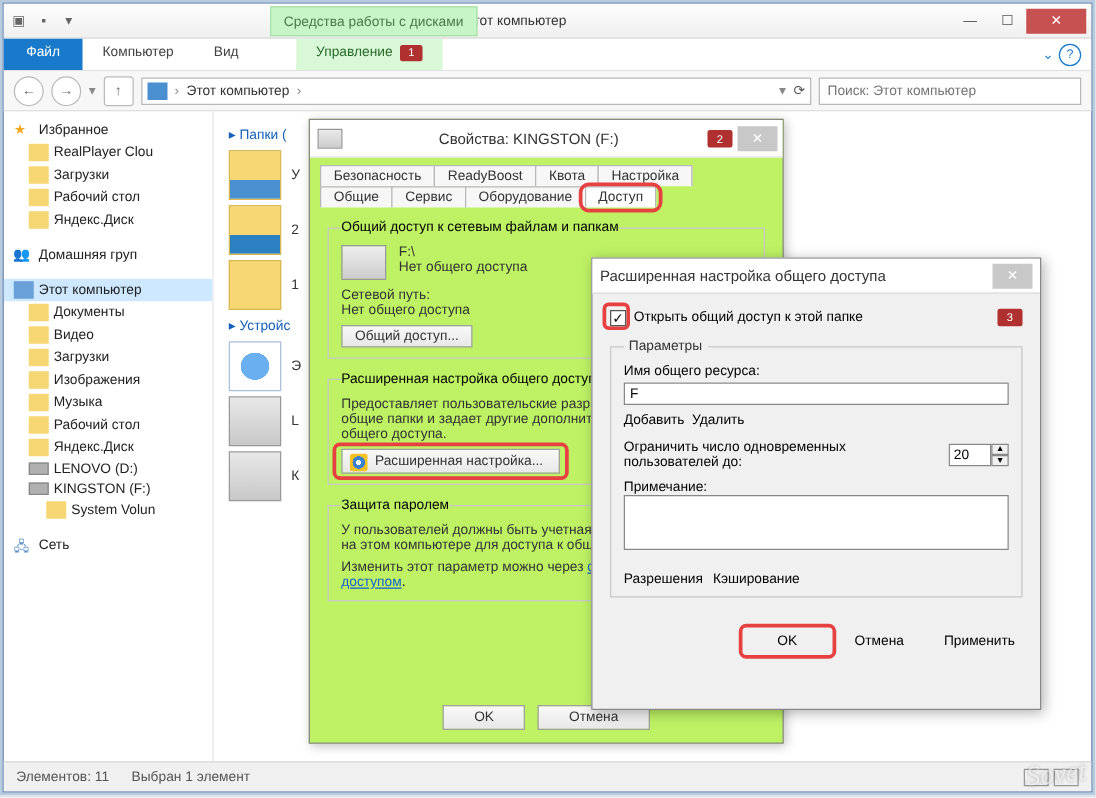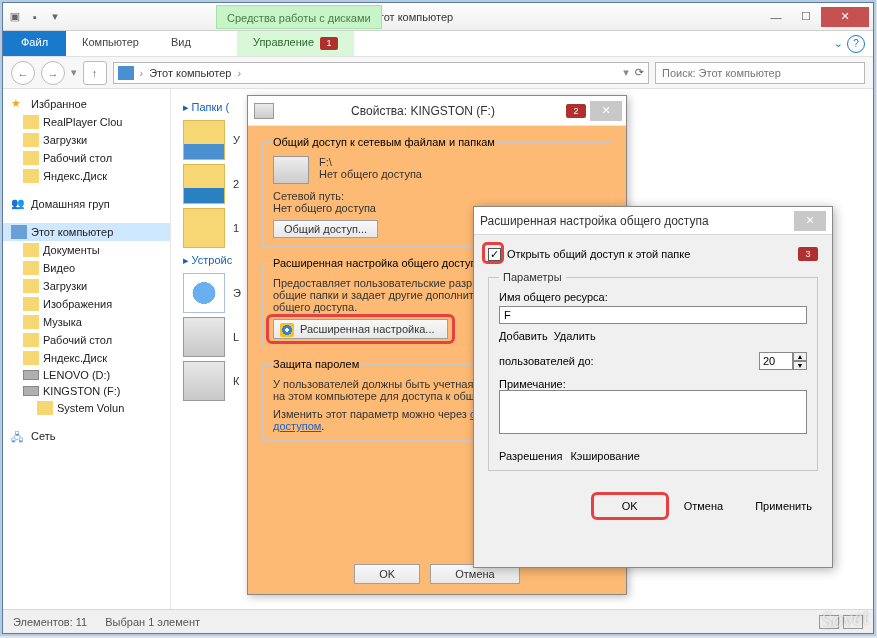--- a/index.html
+++ b/index.html
@@ -52,21 +52,21 @@
 .main .bigico.dl { background: linear-gradient(#f7d774 60%, #2a80c0 60%); }
 .main .bigico.cloud { background: radial-gradient(ellipse at 50% 50%, #6ab0f0 40%, #fff 41%); border: 1px solid #aac0d8; }
 .main .bigico.hdd { background: linear-gradient(#e8e8e8,#c8c8c8); border: 1px solid #999; }
 .main .txt { color: #333; }
 
 .statusbar { position: absolute; left: 0; right: 0; bottom: 0; height: 24px; background: #f0f0f0; border-top: 1px solid #d8d8d8; display: flex; align-items: center; padding: 0 10px; gap: 18px; color: #555; }
 .statusbar .right { margin-left: auto; display: flex; gap: 4px; }
 .statusbar .right span { width: 20px; height: 14px; border: 1px solid #999; display: inline-block; }
 
 
-.dlg { position: absolute; top: 95px; left: 247px; width: 380px; height: 500px; background: #fdba74; border: 1px solid #888; box-shadow: 2px 2px 8px rgba(0,0,0,.25); }
+.dlg { position: absolute; top: 95px; left: 247px; width: 380px; height: 500px; background: #bef264; border: 1px solid #888; box-shadow: 2px 2px 8px rgba(0,0,0,.25); }
 .dlg .dlg-title { height: 30px; background: #fff; display: flex; align-items: center; border-bottom: 1px solid #e8e8e8; }
 .dlg .dlg-title .dico { width: 20px; height: 16px; margin: 0 6px; background: linear-gradient(#eaeaea,#ccc); border: 1px solid #999; }
 .dlg .dlg-title .dtxt { flex: 1; text-align: center; color: #333; font-size: 12px; }
 .dlg .dlg-title .dbadge { background: #b03030; color: #fff; width: 20px; height: 14px; line-height: 14px; text-align: center; font-size: 9px; margin-right: 4px; border-radius: 2px; }
 .dlg .dlg-title .dclose { width: 32px; height: 20px; background: #c8c8c8; color: #fff; display: flex; align-items: center; justify-content: center; margin-right: 4px; }
 .dlg .tabs { display: flex; flex-wrap: wrap; padding: 6px 8px 0; }
 .dlg .tabs .t { border: 1px solid #b8b8b8; border-bottom: none; padding: 2px 10px; background: #f7f7f7; margin-right: -1px; color: #333; font-size: 11px; }
 .dlg .tabs .t.sel { background: #fff; }
 .dlg .tabs .r2 { width: 100%; display: flex; }
 .dlg .tabs .hl { position: relative; }
@@ -279,20 +279,32 @@
   </div>
 </div>
 
 <div class="dlg">
   <div class="dlg-title">
     <div class="dico"></div>
     <div class="dtxt">Свойства: KINGSTON (F:)</div>
     <div class="dbadge">2</div>
     <div class="dclose">✕</div>
   </div>
+  <div class="tabs">
+    <div class="t">Безопасность</div>
+    <div class="t">ReadyBoost</div>
+    <div class="t">Квота</div>
+    <div class="t">Настройка</div>
+    <div class="r2">
+      <div class="t">Общие</div>
+      <div class="t">Сервис</div>
+      <div class="t">Оборудование</div>
+      <div class="t sel hl">Доступ</div>
+    </div>
+  </div>
   <div class="body">
     <fieldset>
       <legend>Общий доступ к сетевым файлам и папкам</legend>
       <div class="share-row">
         <div class="dico2"></div>
         <div>
           <div class="lbl">F:\</div>
           <div class="lbl">Нет общего доступа</div>
         </div>
       </div>
@@ -339,20 +351,21 @@
       <legend>Параметры</legend>
       <div>Имя общего ресурса:</div>
       <input class="inp" value="F" style="">
       <div class="row">
         <div class="btn">Добавить</div>
         <div class="btn">Удалить</div>
       </div>
       <div style="height:10px"></div>
       <div class="row">
         <div style="flex:1">
+          <div>Ограничить число одновременных</div>
           <div>пользователей до:</div>
         </div>
         <div class="spin">
           <input value="20" style="">
           <div class="ar">
               <span>▲</span>
               <span>▼</span>
             </div>
         </div>
       </div>

